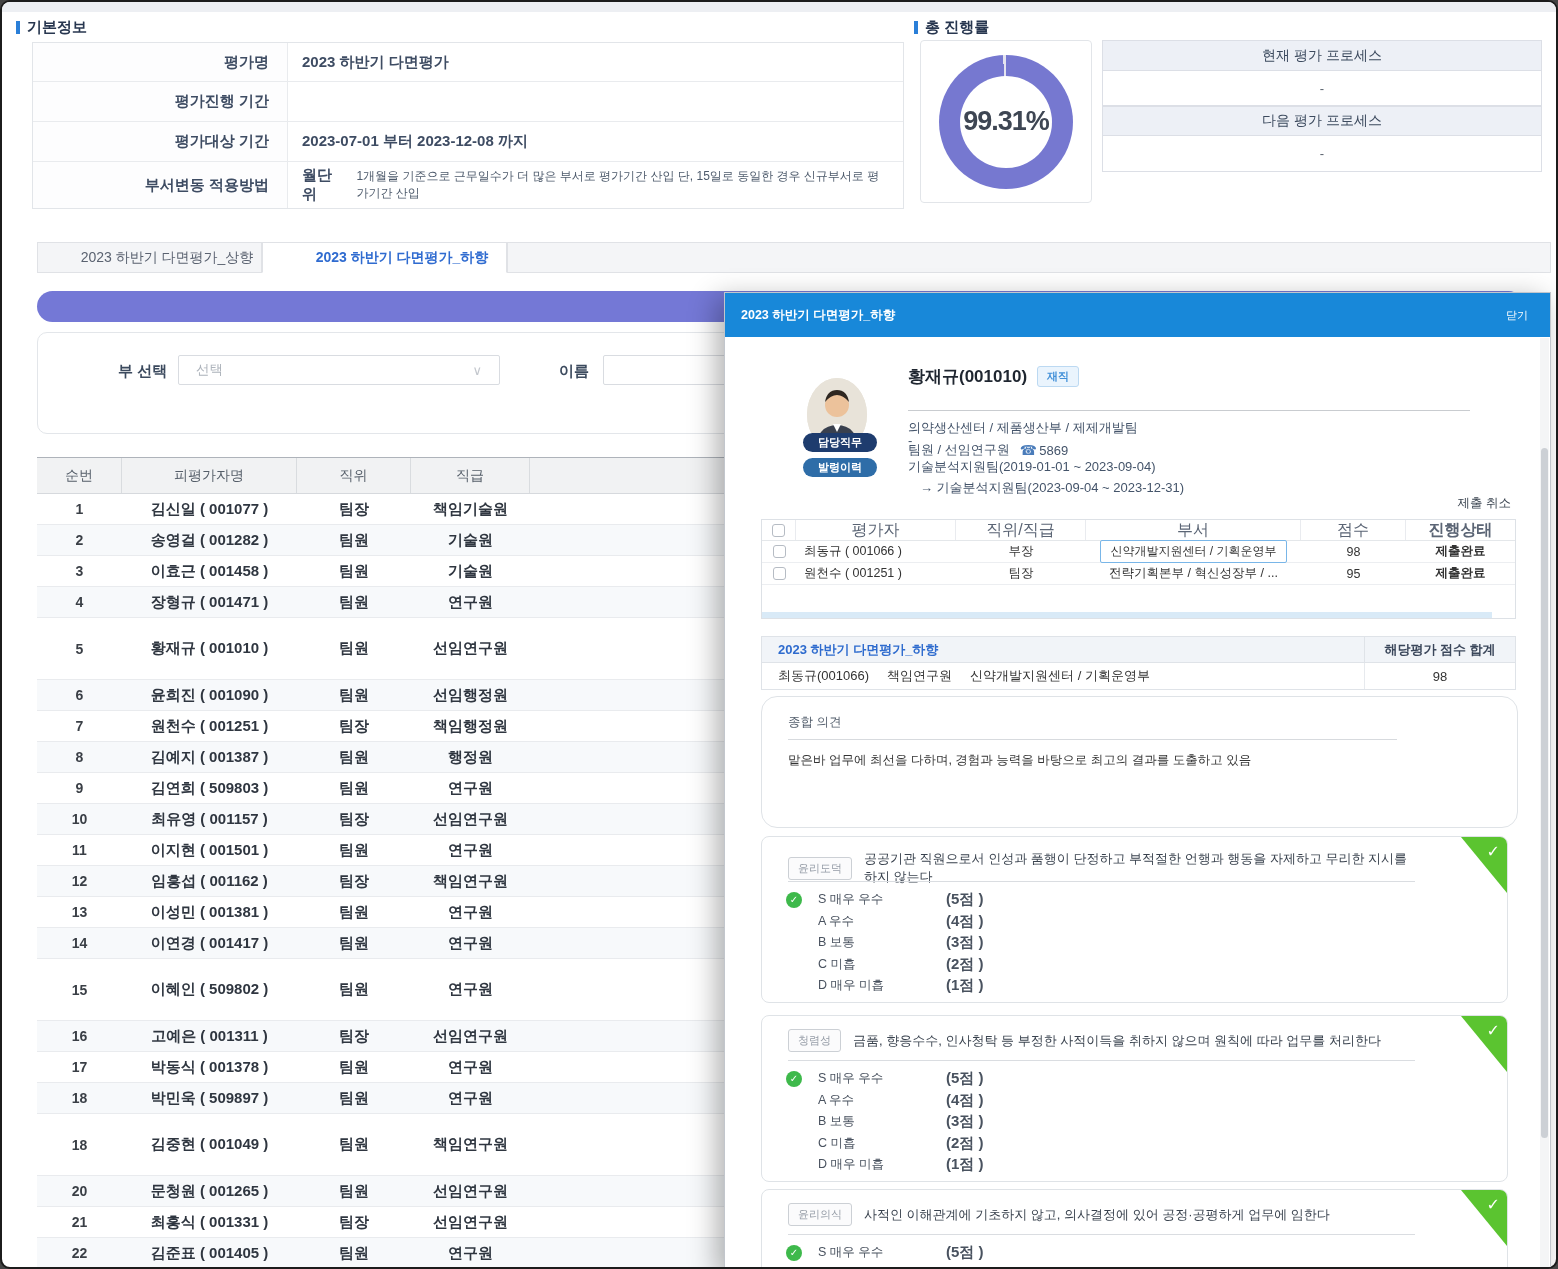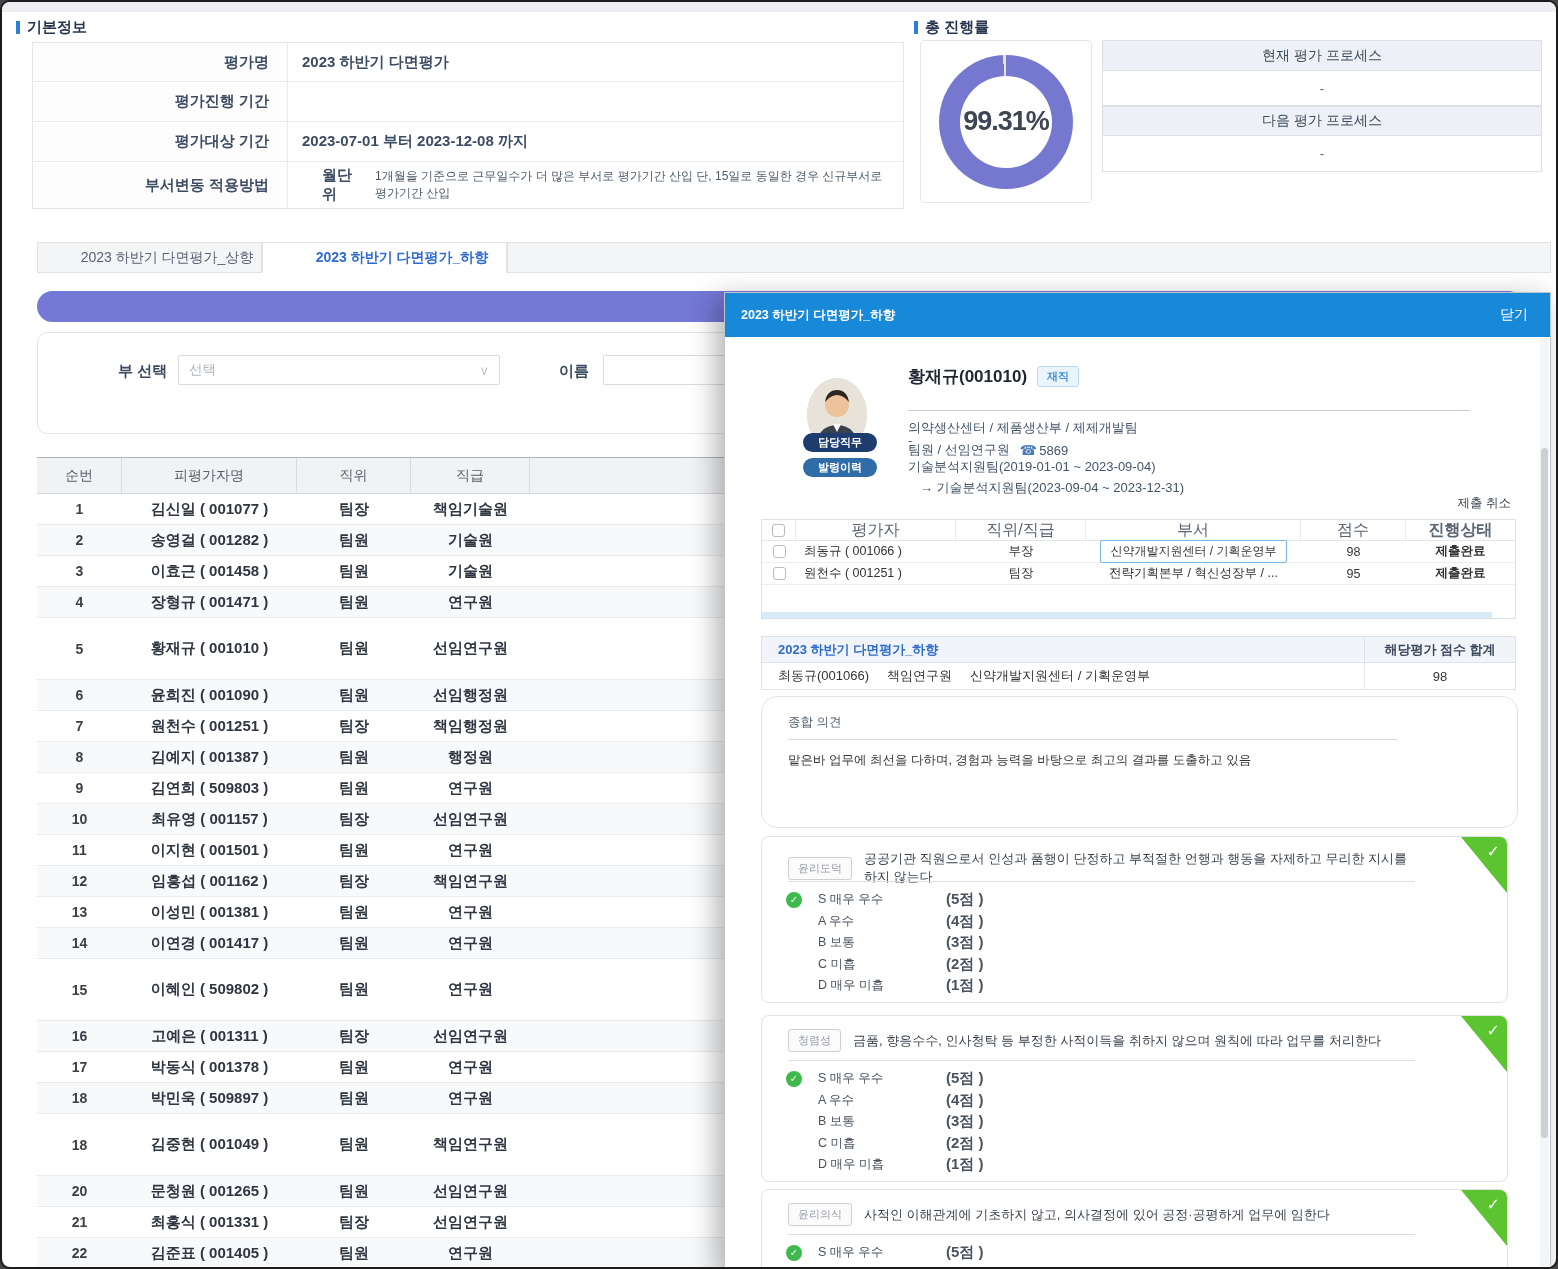--- a/index.html
+++ b/index.html
@@ -10,21 +10,21 @@
 
   
   .sec-title { position:absolute; display:flex; align-items:center; gap:7px;
                font-size:15px; font-weight:bold; color:#27364f; }
   .bullet { width:4px; height:13px; background:#2a7fd8; display:inline-block; }
 
   
   .info-table { position:absolute; left:30px; top:40px; width:872px;
                 border:1px solid #e2e5e9; background:#fff; }
   .info-row { display:flex; border-bottom:1px solid #e9ebee; }
-  .info-row:last-child { border-bottom:none;gap:20px; }
+  .info-row:last-child { border-bottom:none; }
   .info-label { width:255px; border-right:1px solid #e9ebee; display:flex;
                 align-items:center; justify-content:flex-end; padding-right:18px;
                 font-size:15px; font-weight:600; color:#3e4c63; background:#fdfdfe; }
   .info-value { flex:1; display:flex; align-items:center; padding-left:14px;
                 font-size:15px; font-weight:600; color:#3e4c63; gap:14px; }
   .info-desc { font-size:12px; font-weight:400; color:#4d5a6b; line-height:1.45; padding-right:20px; }
 
   
   .donut-card { position:absolute; left:918px; top:38px; width:172px; height:163px;
                 border:1px solid #e2e5e9; border-radius:4px; background:#fff;
@@ -54,21 +54,21 @@
   
   .pbar { position:absolute; left:35px; top:289px; width:1487px; height:31px;
           border-radius:16px; background:#7478d6; }
 
   
   .filter { position:absolute; left:35px; top:330px; width:1487px; height:102px;
             border:1px solid #e3e6ea; border-radius:10px; background:#fff; }
   .f-label { position:absolute; font-size:15px; font-weight:600; color:#3c4a5e; top:29px; }
   .f-select { position:absolute; left:140px; top:22px; width:322px; height:30px;
               border:1px solid #d9dce1; border-radius:2px; background:#fff;
-              display:flex; align-items:center; padding:0 10px; font-size:13.5px; color:#adb3bb; }
+              display:flex; align-items:center; padding:0 17px; font-size:13.5px; color:#adb3bb; }
   .f-select .chev { margin-left:auto; color:#c3c7cd; font-size:13px; }
   .f-input { position:absolute; left:565px; top:22px; width:545px; height:30px;
              border:1px solid #d9dce1; border-radius:2px; background:#fff; }
 
   
   .ltable { position:absolute; left:35px; top:455px; width:1487px; }
   .lt-head { display:flex; height:37px; background:#f1f2f3; border-top:1px solid #aeb3ba;
              border-bottom:1px solid #d6d9dd; }
   .lt-hcell { display:flex; align-items:center; justify-content:center; font-size:14px;
               color:#555e69; border-right:1px solid #d9dcdf; }
@@ -82,21 +82,21 @@
   .c-no { width:85px; } .c-name { width:175px; } .c-pos { width:114px; } .c-grade { width:119px; }
   .c-fill { flex:1; }
 
   
   .modal { position:absolute; left:722px; top:290px; width:827px; height:979px;
            background:#fff; border:1px solid #c2c6cc; overflow:hidden;
            box-shadow:-8px 6px 26px rgba(0,0,0,.30); }
   .m-head { position:absolute; left:0; top:0; right:0; height:44px; background:#1888d9;
             display:flex; align-items:center; padding:0 22px 0 16px; }
   .m-title { color:#fff; font-size:12.5px; font-weight:bold; }
-  .m-close { margin-left:auto; color:#fff; font-size:14px; cursor:pointer; }
+  .m-close { margin-left:auto; color:#fff; font-size:11px; cursor:pointer; }
   .m-scroll { position:absolute; right:1px; top:45px; bottom:1px; width:9px; background:#f4f5f6; }
   .m-thumb { position:absolute; left:1px; top:110px; width:7px; height:690px;
              background:#ccd0d5; border-radius:4px; }
 
   .avatar { position:absolute; left:82px; top:85px; width:60px; height:73px;
             border-radius:50%; overflow:hidden; background:#e7e2d8; }
   .pill { position:absolute; left:78px; width:74px; height:19px; border-radius:10px;
           display:flex; align-items:center; justify-content:center;
           color:#fff; font-size:11px; font-weight:bold; }
   .pill-duty { top:140px; background:#1e3c6e; }

